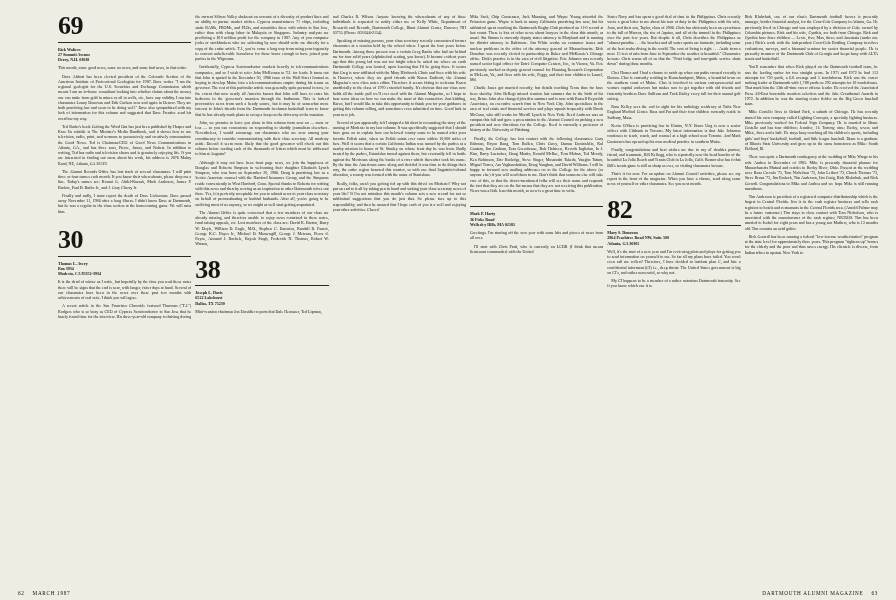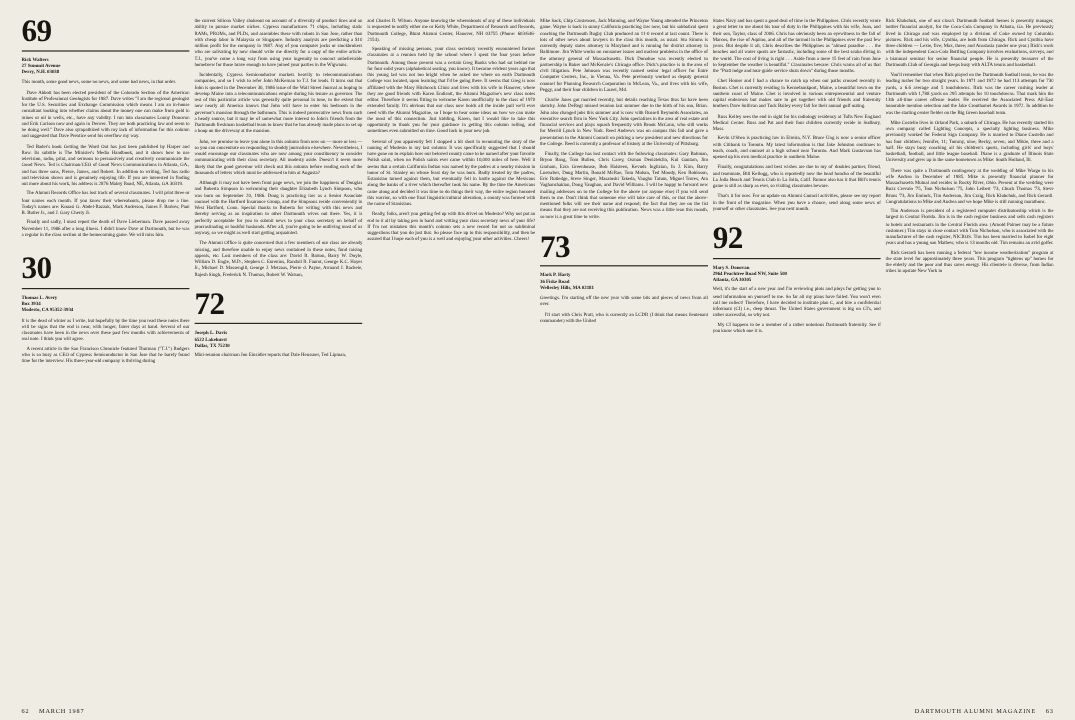--- a/index.html
+++ b/index.html
@@ -14,20 +14,21 @@
     position:relative;
     width:896px;height:600px;
     box-sizing:border-box;
     padding:14px 18px 0 18px;
     background:#efece4;
   }
   .cols{
     display:flex;
     gap:4px;
     height:560px;
+    margin-left:40px;
   }
   .col{
     width:104px;
     flex:1 1 0;
     font-size:4.05px;
     line-height:1.3;
     text-align:justify;
     hyphens:auto;
     -webkit-hyphens:auto;
     overflow:hidden;
@@ -106,21 +107,21 @@
     </div>
 
     <div class="col">
       <p class="first">the current Silicon Valley shakeout on account of a diversity of product lines and an ability to pursue market niches. Cypress manufactures 71 chips, including static RAMs, PROMs, and PLDs, and assembles these with robots in San Jose, rather than with cheap labor in Malaysia or Singapore. Industry analysts are predicting a $10 million profit for the company in 1987. Any of you computer jocks or stockbrokers who are salivating by now should write me directly for a copy of the entire article. T.J., you've come a long way from using your ingenuity to concoct unbelievable homebrew for those brave enough to have joined your parties in the Wigwams.</p>
       <p class="cont">Incidentally, Cypress Semiconductor markets heavily to telecommunications companies, and so I wish to refer John McKernan to T.J. for leads. It turns out that John is quoted in the December 30, 1986 issue of the Wall Street Journal as hoping to develop Maine into a telecommunications empire during his tenure as governor. The rest of this particular article was generally quite personal in tone, to the extent that now nearly all America knows that John will have to enter his bedroom in the governor's mansion through the bathroom. This is indeed provocative news from such a heady source, but it may be of somewhat more interest to John's friends from the Dartmouth freshman basketball team to know that he has already made plans to set up a hoop on the driveway at the mansion.</p>
       <p class="cont">John, we promise to leave you alone in this column from now on — more or less — so you can concentrate on responding to shoddy journalism elsewhere. Nevertheless, I would encourage our classmates who are now among your constituency to consider communicating with their class secretary. All modesty aside. Doesn't it seem more likely that the good governor will check out this column before reading each of the thousands of letters which must be addressed to him at Augusta?</p>
       <p class="cont">Although it may not have been front page news, we join the happiness of Douglas and Roberta Simpson in welcoming their daughter Elizabeth Lynch Simpson, who was born on September 20, 1986. Doug is practicing law as a Senior Associate counsel with the Hartford Insurance Group, and the Simpsons reside conveniently in West Hartford, Conn. Special thanks to Roberta for writing with this news and thereby serving as an inspiration to other Dartmouth wives out there. Yes, it is perfectly acceptable for you to submit news to your class secretary on behalf of procrastinating or bashful husbands. After all, you're going to be outliving most of us anyway, so we might as well start getting acquainted.</p>
       <p class="cont">The Alumni Office is quite concerned that a few members of our class are already missing, and therefore unable to enjoy news contained in these notes, fund raising appeals, etc. Lost members of the class are: David R. Barton, Barry W. Doyle, William D. Engle, M.D., Stephen C. Eurenius, Randall R. Faurot, George K.C. Hayes Jr., Michael D. Massengill, George J. Metzaas, Pierre d. Payne, Armand J. Rachele, Rajesh Singh, Frederick N. Thomas, Robert W. Watson,</p>
       <div class="spacer"></div>
       <div class="colblock">
-        <div class="classnum">72</div>
+        <div class="classnum">38</div>
         <hr class="rule">
         <div class="sec-head">
           <div>Joseph L. Davis</div>
           <div>6522 Lakehurst</div>
           <div>Dallas, TX 75230</div>
         </div>
         <p class="first">Mini-reunion chairman Jon Einsidler reports that Dale Heussner, Ted Lipman,</p>
       </div>
     </div>
 
@@ -130,42 +131,41 @@
       <p class="cont">Several of you apparently felt I stopped a bit short in recounting the story of the naming of Modesto in my last column: It was specifically suggested that I should have gone on to explain how our beloved county came to be named after your favorite Polish saint, when no Polish saints ever came within 10,000 miles of here. Well it seems that a certain California Indian was named by the padres at a nearby mission in honor of St. Stanley on whose feast day he was born. Badly treated by the padres, Estanislao turned against them, but eventually fell in battle against the Mexicans along the banks of a river which thereafter took his name. By the time the Americans came along and decided it was time to do things their way, the entire region honored this warrior, so with one final linguistic/cultural alteration, a county was formed with the name of Stanislaus.</p>
       <p class="cont">Really, folks, aren't you getting fed up with this drivel on Modesto? Why not put an end to it all by taking pen in hand and writing your class secretary news of your life? If I'm not mistaken this month's column sets a new record for not so subliminal suggestions that you do just that. So please face up to this responsibility, and then be assured that I hope each of you is a well and enjoying your other activities. Cheers!</p>
     </div>
 
     <div class="col">
       <p class="first">Mike Sack, Chip Carstensen, Jack Manning, and Wayne Young attended the Princeton game. Wayne is back in sunny California practicing law now, but his sabbatical spent coaching the Dartmouth Rugby Club produced an 11-0 record at last count. There is lots of other news about lawyers in the class this month, as usual. Stu Simms is currently deputy states attorney in Maryland and is running for district attorney in Baltimore. Jim White works on consumer issues and nuclear problems in the office of the attorney general of Massachusetts. Dick Donohue was recently elected to partnership in Baker and McKenzie's Chicago office. Dick's practice is in the area of civil litigation. Pete Johnson was recently named senior legal officer for Entré Computer Centers, Inc., in Vienna, Va. Pete previously worked as deputy general counsel for Planning Research Corporation in McLean, Va., and lives with his wife, Peggy, and their four children in Laurel, Md.</p>
       <p class="cont">Charlie Janes got married recently, but details reaching Texas thus far have been sketchy. John DeRegt missed reunion last summer due to the birth of his son, Brian. John also changed jobs this summer and is now with Russell Reynolds Associates, an executive search firm in New York City. John specializes in the area of real estate and financial services and plays squash frequently with Brook McCann, who still works for Merrill Lynch in New York. Reed Andrews was on campus this fall and gave a presentation to the Alumni Council on picking a new president and new directions for the College. Reed is currently a professor of history at the University of Pittsburg.</p>
       <p class="cont">Finally, the College has lost contact with the following classmates: Gary Bahman, Bryon Bang, Tom Bullen, Chris Carey, Osman Denizteklin, Kul Gautam, Jim Graham, Ezra Greenhouse, Bob Halsteen, Kevods Inglizian, In J. Kim, Barry Luetscher, Doug Martin, Ronald McRae, Tom Mohan, Ted Moody, Ken Robinson, Eric Rutledge, Steve Singer, Masatoshi Takeda, Vaughn Tatum, Miguel Torres, Ara Vaghanshakian, Doug Vaughan, and David Williams. I will be happy to forward new mailing addresses on to the College for the above (or anyone else) if you will send them to me. Don't think that someone else will take care of this, or that the above-mentioned folks will see their name and respond; the fact that they are on the list means that they are not receiving this publication. News was a little lean this month, so now is a great time to write.</p>
       <div class="spacer"></div>
       <div class="colblock">
-        <div class="classnum">73</div>
         <hr class="rule">
         <div class="sec-head">
           <div>Mark P. Harty</div>
           <div>36 Fiske Road</div>
           <div>Wellesley Hills, MA 02181</div>
         </div>
         <p class="first">Greetings. I'm starting off the new year with some bits and pieces of news from all over.</p>
         <p class="cont">I'll start with Chris Pratt, who is currently an LCDR (I think that means lieutenant commander) with the United</p>
       </div>
     </div>
 
     <div class="col">
       <p class="first">States Navy and has spent a good deal of time in the Philippines. Chris recently wrote a great letter to me about his tour of duty in the Philippines with his wife, Joan, and their son, Taylor, class of 2006. Chris has obviously been an eyewitness to the fall of Marcos, the rise of Aquino, and all of the turmoil in the Philippines over the past few years. But despite it all, Chris describes the Philippines as "almost paradise . . . the beaches and all water sports are fantastic, including some of the best scuba diving in the world. The cost of living is right . . . Aside from a mere 15 feet of rain from June to September the weather is beautiful." Classmates beware: Chris warns all of us that the "Pratt lodge and tour-guide service shuts down" during those months.</p>
       <p class="cont">Chet Homer and I had a chance to catch up when our paths crossed recently in Boston. Chet is currently residing in Kennebunkport, Maine, a beautiful town on the southern coast of Maine. Chet is involved in various entrepreneurial and venture capital endeavors but makes sure to get together with old friends and fraternity brothers Dave Sullivan and Tuck Bailey every fall for their annual golf outing.</p>
       <p class="cont">Russ Kelley sees the end in sight for his radiology residency at Tufts New England Medical Center. Russ and Pat and their four children currently reside in Sudbury, Mass.</p>
       <p class="cont">Kevin O'Shea is practicing law in Elmira, N.Y. Bruce Ung is now a senior officer with Citibank in Toronto. My latest information is that Jake Johnston continues to teach, coach, and counsel at a high school near Toronto. And Mark Gustavson has opened up his own medical practice in southern Maine.</p>
       <p class="cont">Finally, congratulations and best wishes are due to my ol' doubles partner, friend, and teammate, Bill Kellogg, who is reportedly now the head honcho of the beautiful La Jolla Beach and Tennis Club in La Jolla, Calif. Rumor also has it that Bill's tennis game is still as sharp as ever, so visiting classmates beware.</p>
       <p class="cont">That's it for now. For an update on Alumni Council activities, please see my report in the front of the magazine. When you have a chance, send along some news of yourself or other classmates. See you next month.</p>
       <div class="spacer"></div>
       <div class="colblock">
-        <div class="classnum">92</div>
+        <div class="classnum">82</div>
         <hr class="rule">
         <div class="sec-head">
           <div>Mary S. Donovan</div>
           <div>2964 Peachtree Road NW, Suite 500</div>
           <div>Atlanta, GA 30305</div>
         </div>
         <p class="first">Well, it's the start of a new year and I'm reviewing plots and ploys for getting you to send information on yourself to me. So far all my plans have failed. You won't even call me collect! Therefore, I have decided to institute plan C, and hire a confidential informant (CI) i.e., deep throat. The United States government is big on CI's, and rather successful, so why not.</p>
         <p class="cont">My CI happens to be a member of a rather notorious Dartmouth fraternity. See if you know which one it is.</p>
       </div>
     </div>

